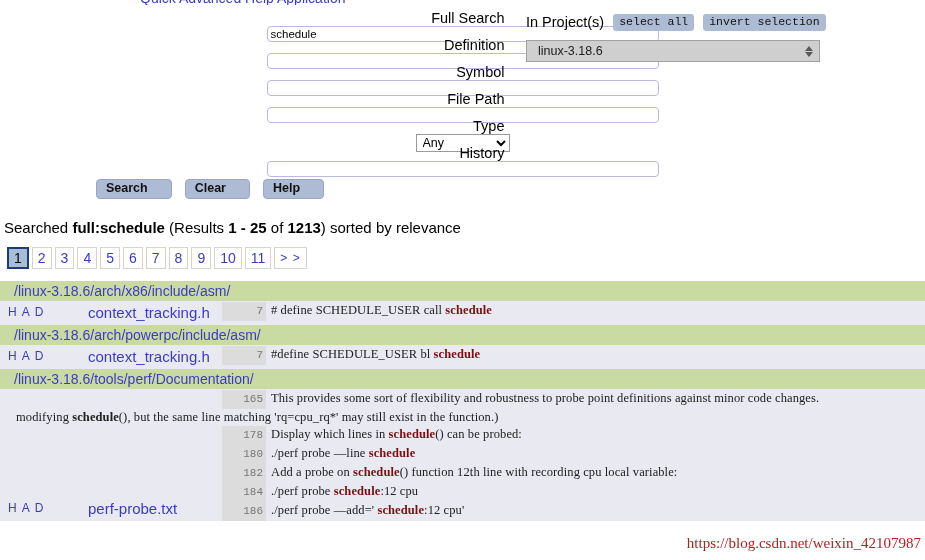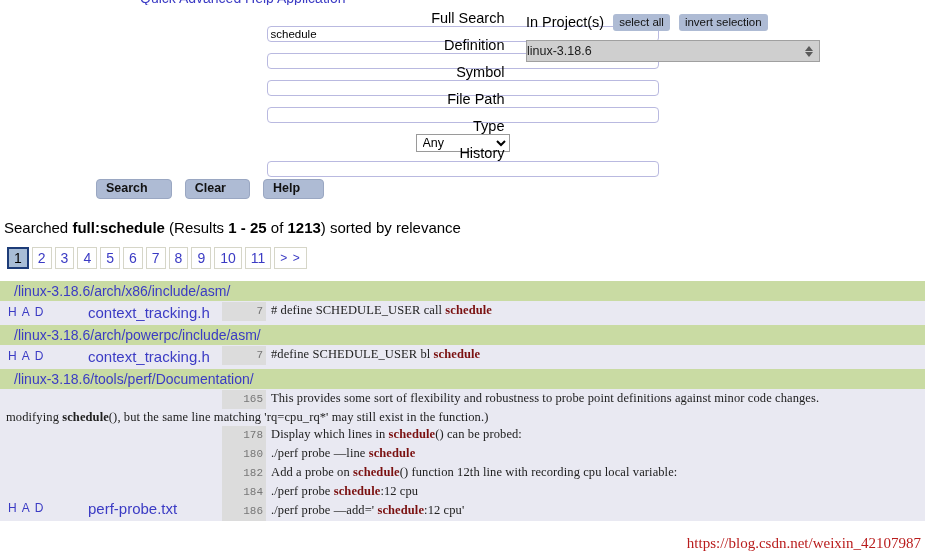--- a/index.html
+++ b/index.html
@@ -95,21 +95,21 @@
   }
   #project-header .proj-title {
     font-size: 14.5px;
     color: #000;
     white-space: nowrap;
   }
   .proj-button {
     background: #aebbd4;
     border: none;
     border-radius: 3px;
-    font-family: Liberation Sans, sans-serif;
+    font-family: Liberation Mono, monospace;
     font-size: 11.5px;
     color: #111;
     padding: 2px 6px 3px 6px;
     cursor: pointer;
     line-height: 12px;
   }
   #project-list {
     margin-top: 8px;
     width: 294px;
     height: 22px;
@@ -117,21 +117,21 @@
     background: #cfcfcf;
     border: 1px solid #a0a0a0;
     display: flex;
     align-items: center;
     position: relative;
     cursor: pointer;
   }
   #project-list .proj-item {
     font-size: 12.5px;
     color: #202020;
-    padding-left: 0;
+    padding-left: 11px;
   }
   #project-spinner {
     position: absolute;
     right: 4px;
     top: 1px;
     width: 13px;
     height: 18px;
     display: flex;
     flex-direction: column;
     align-items: center;
@@ -276,21 +276,21 @@
     font-weight: bold;
     color: #7a1010;
   }
   .hit-cont-text {
     font-family: "Liberation Serif", serif;
     font-size: 12.5px;
     color: #202020;
     letter-spacing: 0.1px;
     display: block;
     margin-left: -222px;
-    padding-left: 6px;
+    padding-left: 16px;
   }
 
   
   #top-sliver {
     position: absolute;
     top: 0; left: 0;
     width: 925px; height: 5px;
     overflow: hidden;
     pointer-events: none;
   }

